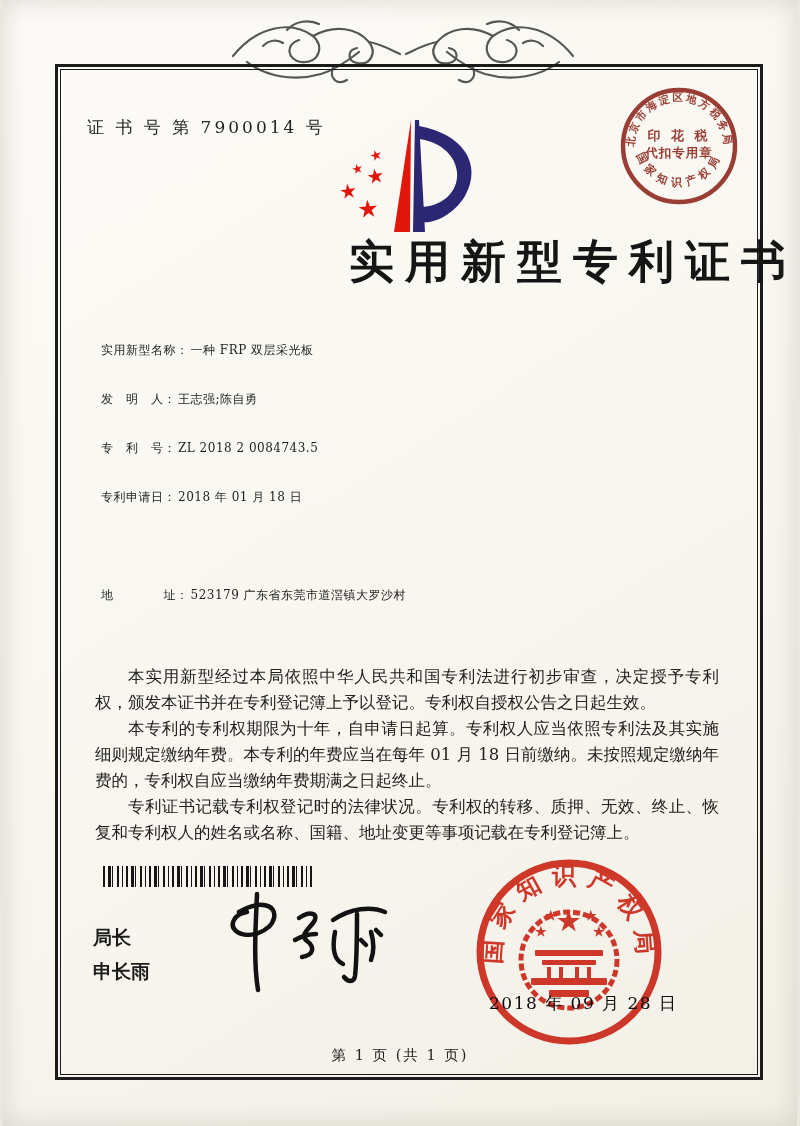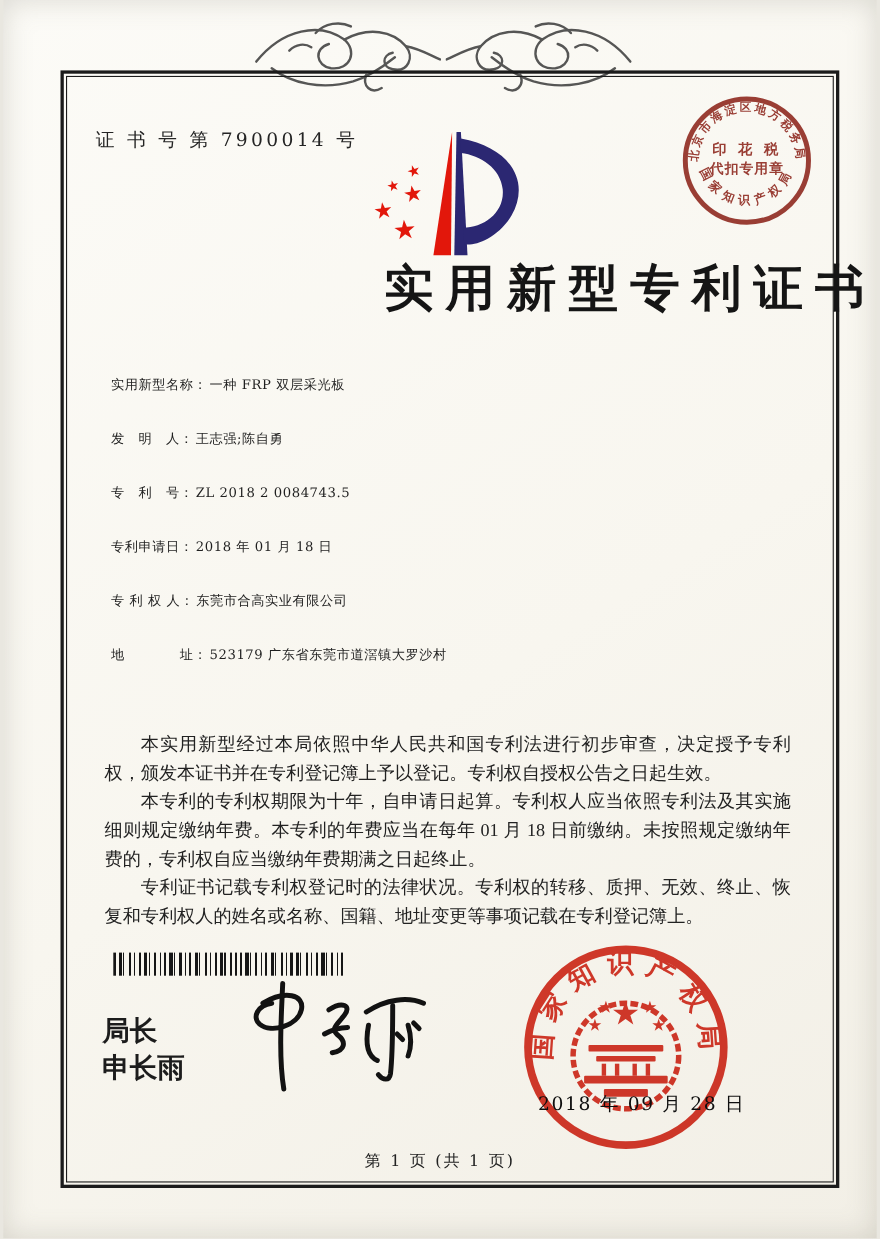--- a/index.html
+++ b/index.html
@@ -30,32 +30,32 @@
   .tax-stamp text { font-family:"DejaVu Serif",serif; font-weight:bold; }
   .title { position:absolute; left:0; top:232px; width:100%; text-align:right;
     font-size:45px; font-weight:bold; letter-spacing:11px; text-indent:11px;
     color:#151515; }
   .frow { position:absolute; left:98px; width:640px; font-size:12px;
     color:#1f1f1f; letter-spacing:.5px; }
   .frow .fvalue { margin-left:2px; }
   .grant-no { position:absolute; left:362px; top:0; }
   .paras { position:absolute; left:92px; top:664px; width:624px;
     font-size:16.5px; line-height:26px; text-align:justify; color:#222; }
-  .paras p { text-indent:2em;font-family:Liberation Serif, serif; }
+  .paras p { text-indent:2em; }
   .barcode { position:absolute; left:100px; top:866px; width:212px; height:21px;
     background:repeating-linear-gradient(90deg,
       #161616 0 2px, transparent 2px 5px,
       #161616 5px 8px, transparent 8px 9px,
       #161616 9px 10px, transparent 10px 14px,
       #161616 14px 16px, transparent 16px 19px,
       #161616 19px 20px, transparent 20px 23px);
   }
   .signer { position:absolute; left:90px; top:920px;
     font-family:"DejaVu Sans","Liberation Sans",sans-serif; font-weight:bold;
-    font-size:25px; color:#1c1c1c; line-height:34px; }
+    font-size:19px; color:#1c1c1c; line-height:34px; }
   .signature { position:absolute; left:198px; top:888px; width:210px; height:110px; }
   .seal { position:absolute; left:468px; top:854px; width:196px; height:196px;
     opacity:.93; mix-blend-mode:multiply; }
   .seal text { font-family:"DejaVu Serif",serif; font-weight:bold; }
   .seal-date { position:absolute; left:486px; top:992px; font-size:17px;
     letter-spacing:1.5px; color:#0e0e0e; z-index:5; }
   .footer { position:absolute; left:0; top:1046px; width:100%;
     text-align:center; font-size:14.5px; letter-spacing:2px; color:#222; }
 </style>
 </head>
@@ -127,23 +127,20 @@
   </div>
   <div class="frow" style="top:391px">
     <span class="flabel">发　明　人：</span><span class="fvalue">王志强;陈自勇</span>
   </div>
   <div class="frow" style="top:440px">
     <span class="flabel">专　利　号：</span><span class="fvalue">ZL 2018 2 0084743.5</span>
   </div>
   <div class="frow" style="top:489px">
     <span class="flabel">专利申请日：</span><span class="fvalue">2018 年 01 月 18 日</span>
   </div>
-  <div class="frow" style="top:538px">
-    <span class="flabel">专 利 权 人：</span><span class="fvalue">东莞市合高实业有限公司</span>
-  </div>
   <div class="frow" style="top:587px">
     <span class="flabel">地　　　　址：</span><span class="fvalue">523179 广东省东莞市道滘镇大罗沙村</span>
   </div>
 
   <div class="paras">
     <p>本实用新型经过本局依照中华人民共和国专利法进行初步审查，决定授予专利权，颁发本证书并在专利登记簿上予以登记。专利权自授权公告之日起生效。</p>
     <p>本专利的专利权期限为十年，自申请日起算。专利权人应当依照专利法及其实施细则规定缴纳年费。本专利的年费应当在每年 01 月 18 日前缴纳。未按照规定缴纳年费的，专利权自应当缴纳年费期满之日起终止。</p>
     <p>专利证书记载专利权登记时的法律状况。专利权的转移、质押、无效、终止、恢复和专利权人的姓名或名称、国籍、地址变更等事项记载在专利登记簿上。</p>
   </div>
 

